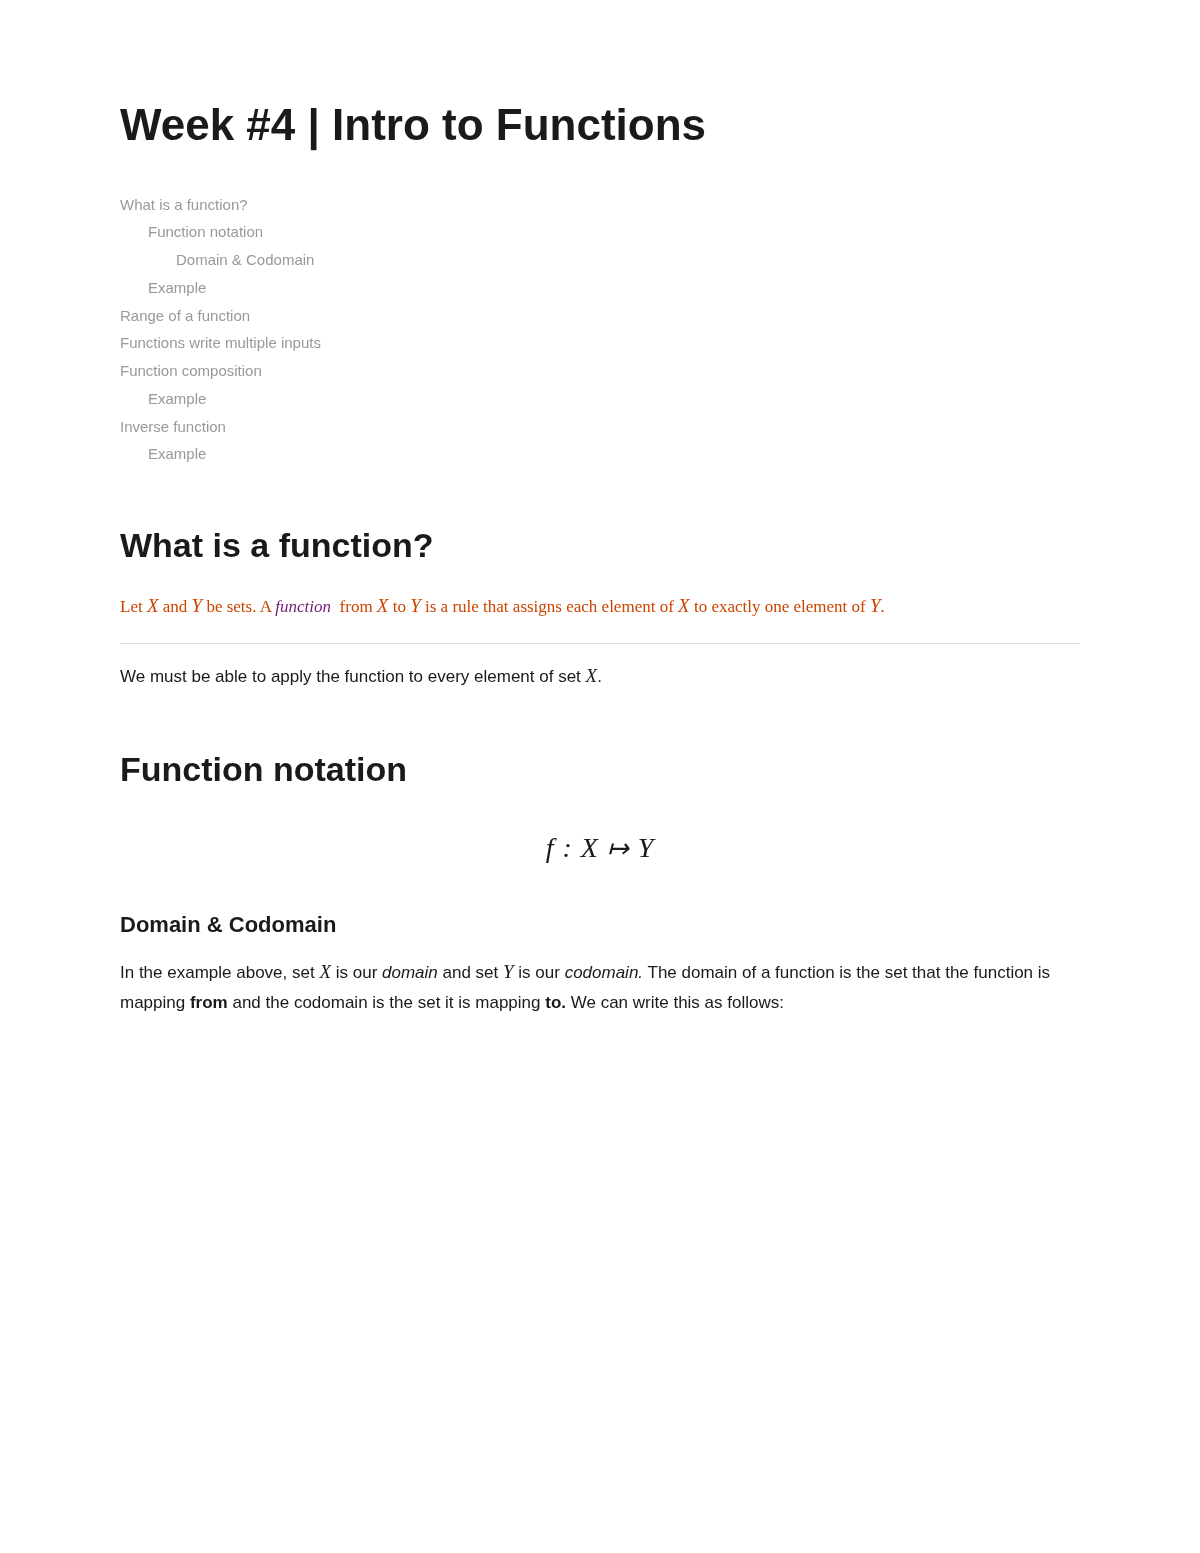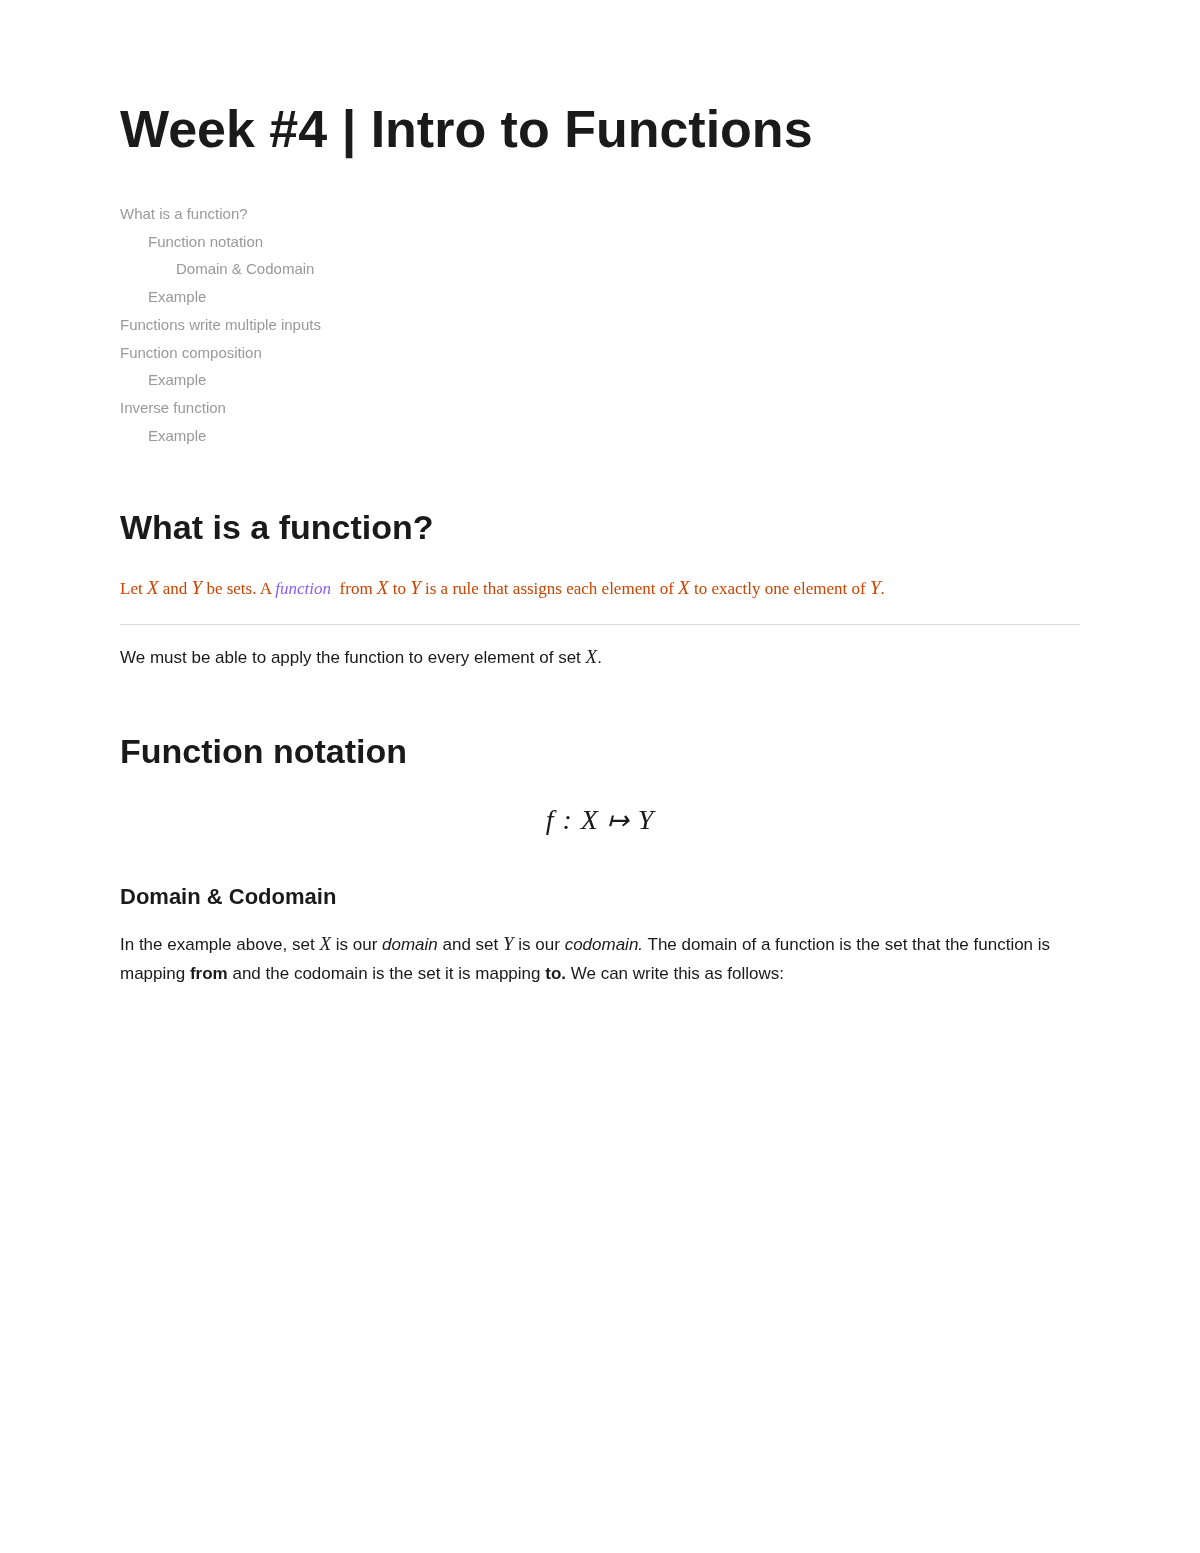--- a/index.html
+++ b/index.html
@@ -13,21 +13,21 @@
       background: #ffffff;
       color: #1a1a1a;
       width: 1200px;
       min-height: 1553px;
       padding: 60px 120px 80px 120px;
       font-size: 17px;
       line-height: 1.6;
     }
 
     .page-title {
-      font-size: 52px;
+      font-size: 44px;
       font-weight: 900;
       font-family: Arial, Helvetica, sans-serif;
       margin-bottom: 40px;
       margin-top: 40px;
       color: #1a1a1a;
       line-height: 1.15;
     }
 
     .toc {
       margin-bottom: 50px;
@@ -76,21 +76,21 @@
       color: #cc4400;
       font-size: 17px;
       line-height: 1.7;
       margin-bottom: 16px;
       padding-bottom: 20px;
       border-bottom: 1px solid #dddddd;
     }
 
     .definition-block .italic-term {
       font-style: italic;
-      color: #8b5cf6;
+      color: #701a75;
     }
 
     .definition-block .math-var {
       font-style: italic;
       font-family: 'Times New Roman', serif;
       font-size: 19px;
     }
 
     .body-text {
       font-size: 17px;
@@ -105,21 +105,21 @@
       font-family: 'Times New Roman', serif;
       font-size: 19px;
       color: #1a1a1a;
     }
 
     .math-display {
       text-align: center;
       font-size: 28px;
       font-style: italic;
       font-family: 'Times New Roman', serif;
-      margin: 20px auto;
+      margin: 30px auto;
       color: #1a1a1a;
       letter-spacing: 1px;
     }
 
     .math-display .mapsto {
       font-size: 26px;
     }
 
     .bold-text {
       font-weight: bold;
@@ -132,20 +132,21 @@
 </head>
 <body>
 
 <h1 class="page-title">Week #4 | Intro to Functions</h1>
 
 <nav class="toc">
   <span class="toc-item toc-level-1">What is a function?</span>
   <span class="toc-item toc-level-2">Function notation</span>
   <span class="toc-item toc-level-3">Domain &amp; Codomain</span>
   <span class="toc-item toc-level-2">Example</span>
+  <span class="toc-item toc-level-1">Range of a function</span>
   <span class="toc-item toc-level-1">Functions write multiple inputs</span>
   <span class="toc-item toc-level-1">Function composition</span>
   <span class="toc-item toc-level-2">Example</span>
   <span class="toc-item toc-level-1">Inverse function</span>
   <span class="toc-item toc-level-2">Example</span>
 </nav>
 
 <section>
   <h2 class="section-heading">What is a function?</h2>
 

